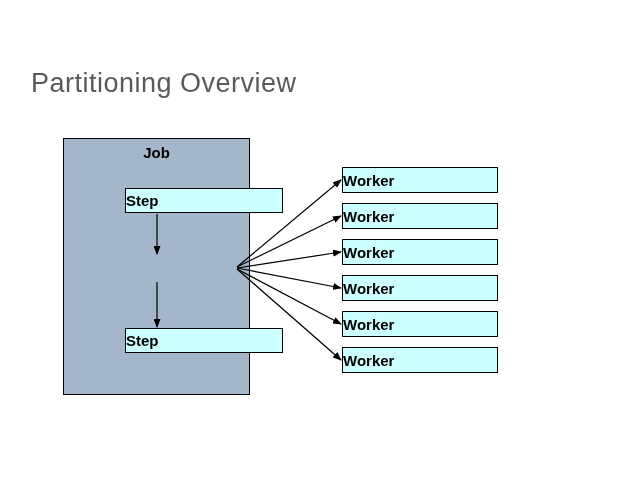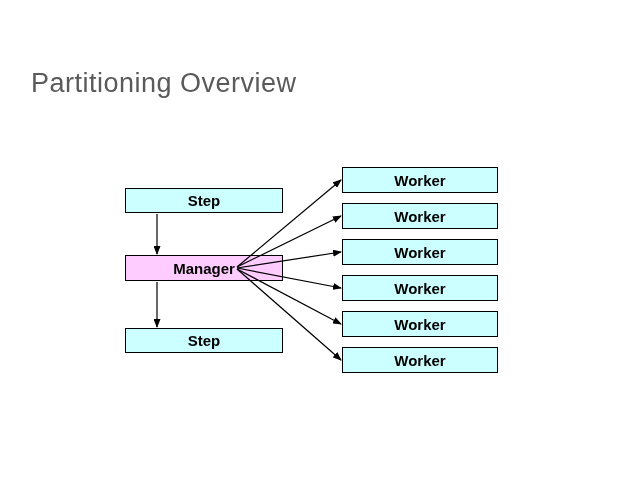--- a/index.html
+++ b/index.html
@@ -43,21 +43,20 @@
     width: 100%;
     text-align: center;
     font-size: 15px;
     font-weight: 700;
     color: #000;
   }
   .node {
     position: absolute;
     box-sizing: border-box;
     border: 1px solid var(--border, #000000);
-    text-align: center;
     font-size: 15px;
     font-weight: 700;
     color: #000;
     line-height: 24px;
   }
   .step, .manager {
     left: 78px;
     width: 158px;
     height: 25px;
     margin-left: 47px;
@@ -87,23 +86,25 @@
     pointer-events: none;
   }
 </style>
 </head>
 <body>
 
 <div class="slide">
 
   <h1 class="slide-title">Partitioning Overview</h1>
 
+  <div class="job-box">
+    <div class="job-label">Job</div>
+  </div>
 
   <div class="node step step-top">Step</div>
-  <div class="node manager">Manager</div>
   <div class="node step step-bottom">Step</div>
 
   <div class="node worker" style="top:167px">Worker</div>
   <div class="node worker" style="top:203px">Worker</div>
   <div class="node worker" style="top:239px">Worker</div>
   <div class="node worker" style="top:275px">Worker</div>
   <div class="node worker" style="top:311px">Worker</div>
   <div class="node worker" style="top:347px">Worker</div>
 
   <svg class="arrow-layer" viewBox="0 0 642 491" xmlns="http://www.w3.org/2000/svg">

